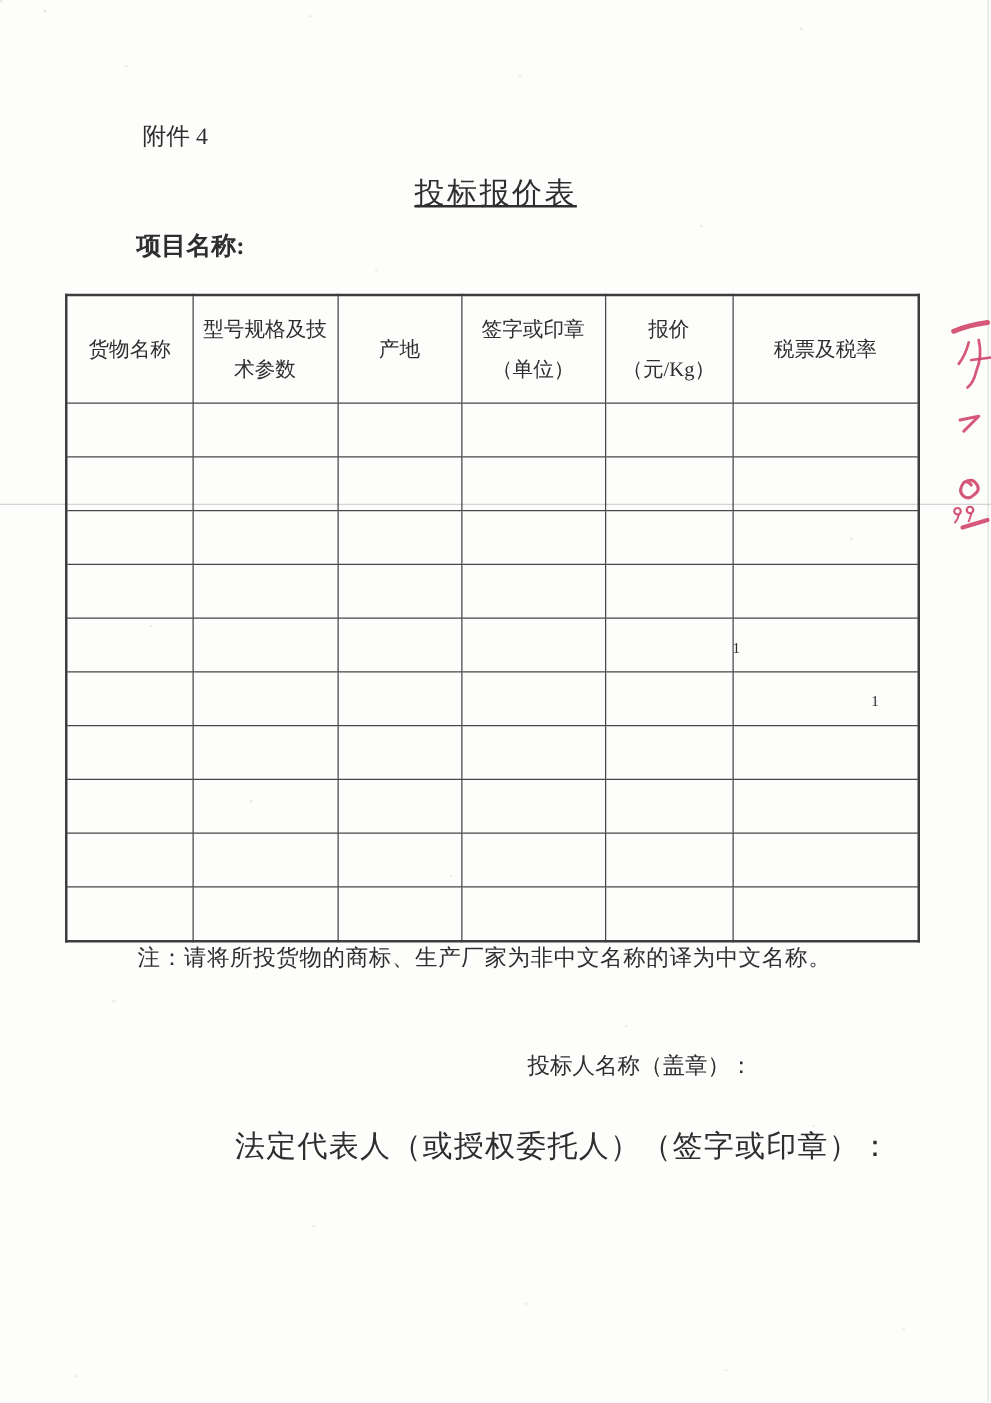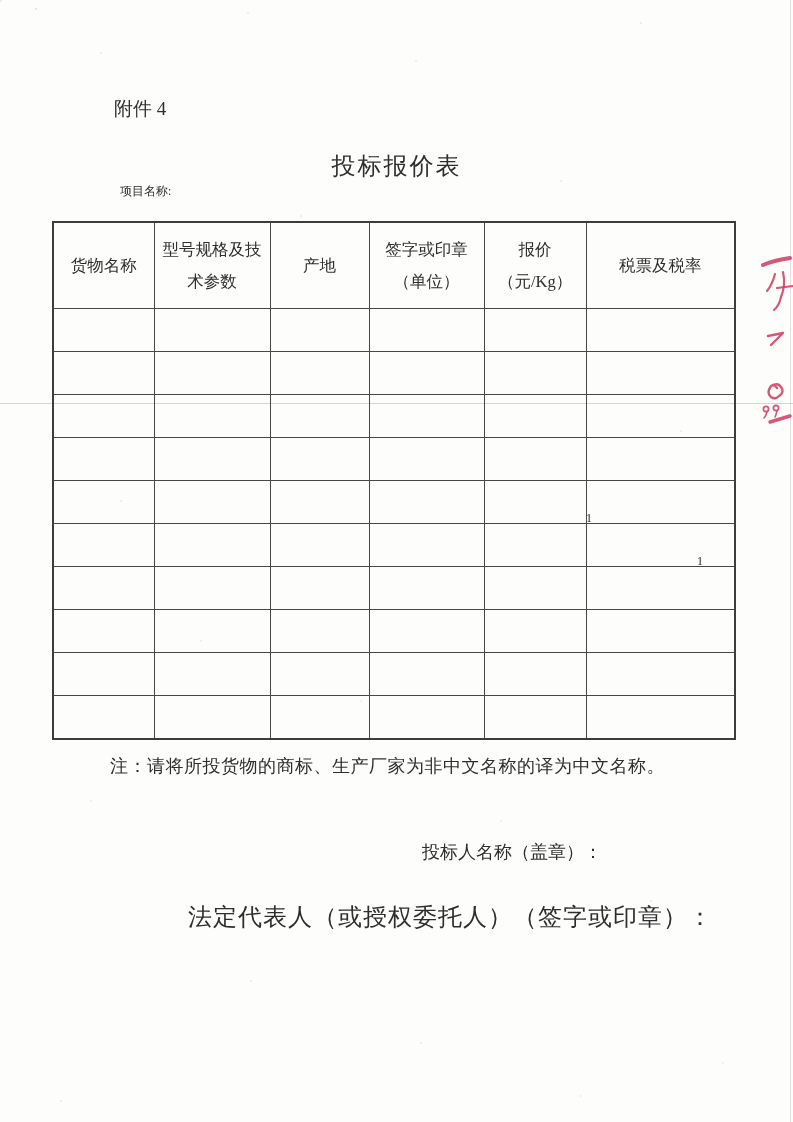--- a/index.html
+++ b/index.html
@@ -26,26 +26,26 @@
       650px 900px 0 0 rgba(120,120,130,0.14), 250px 980px 0 0 rgba(120,120,130,0.15),
       420px 1042px 0 0 rgba(120,120,130,0.14), 722px 1062px 0 0 rgba(120,120,130,0.13),
       60px 1100px 0 0 rgba(120,120,130,0.14), 580px 1095px 0 0 rgba(120,120,130,0.13);
   }
   .edge-shade{ position:absolute; top:0; right:2px; width:1px; height:100%;
     background:rgba(190,190,195,0.45); }
   .fold-line{ position:absolute; left:0; top:403px; width:100%; height:1px;
     background:rgba(165,165,170,0.45); }
 
   .attachment{ position:absolute; left:114px; top:96px; font-size:19px; }
-  .title{ position:absolute; left:0; top:150px; width:100%; margin:0;
-    text-align:center; font-size:24px; font-weight:normal; letter-spacing:2px; }
-  .project{ position:absolute; left:120px; top:183px; font-size:12px; }
+  .title{ position:absolute; left:0; top:138px; width:100%; margin:0;
+    text-align:center; font-size:24px; font-weight:normal; letter-spacing:2px;text-decoration:underline; }
+  .project{ position:absolute; left:109px; top:183px; font-size:20px;font-weight:bold; }
 
   table.quote-table{
-    position:absolute; left:52px; top:221px; width:682px;
+    position:absolute; left:52px; top:235px; width:682px;
     border-collapse:collapse; table-layout:fixed;
     border:2px solid #3d3d3d;
   }
   .quote-table th, .quote-table td{ border:1.5px solid #474747; padding:0; }
   .quote-table th{ height:85px; font-weight:normal; font-size:16.5px;
     vertical-align:middle; text-align:center; }
   .quote-table td{ height:42px; }
   .th-wrap{ display:flex; flex-direction:column; align-items:center;
     justify-content:center; gap:15px; line-height:1.05; }
   col.c1{width:101px} col.c2{width:116px} col.c3{width:99px}

